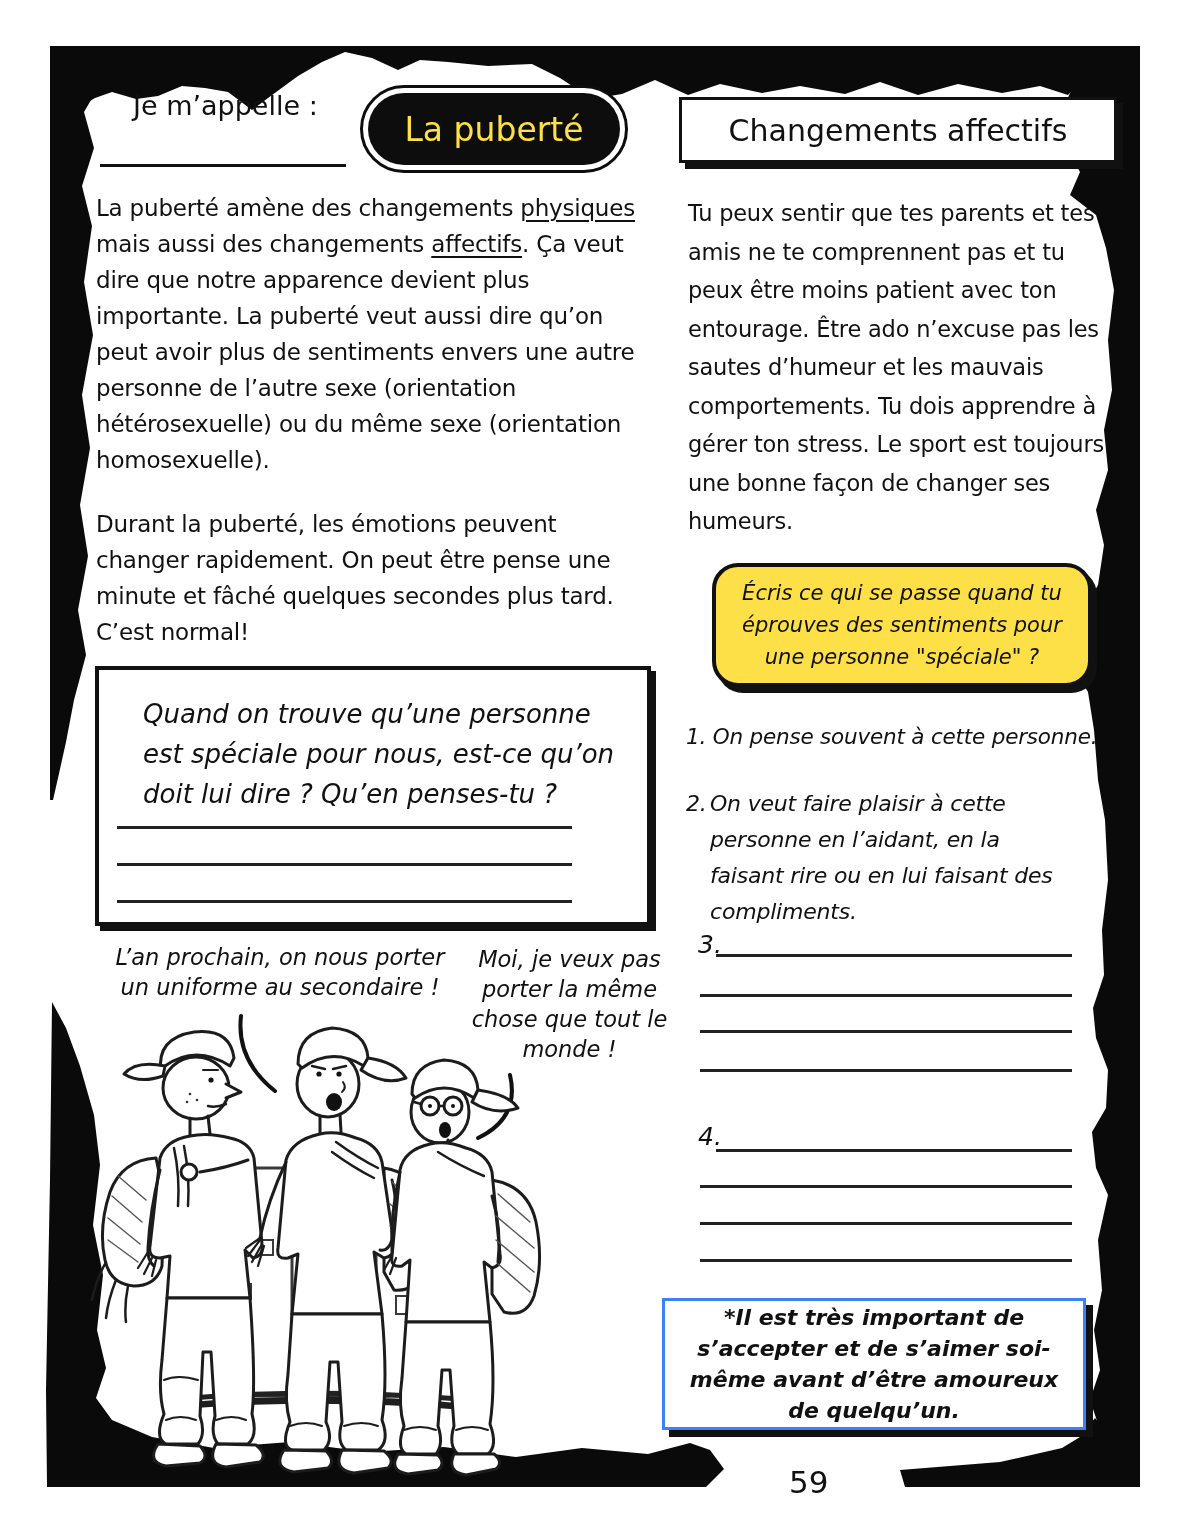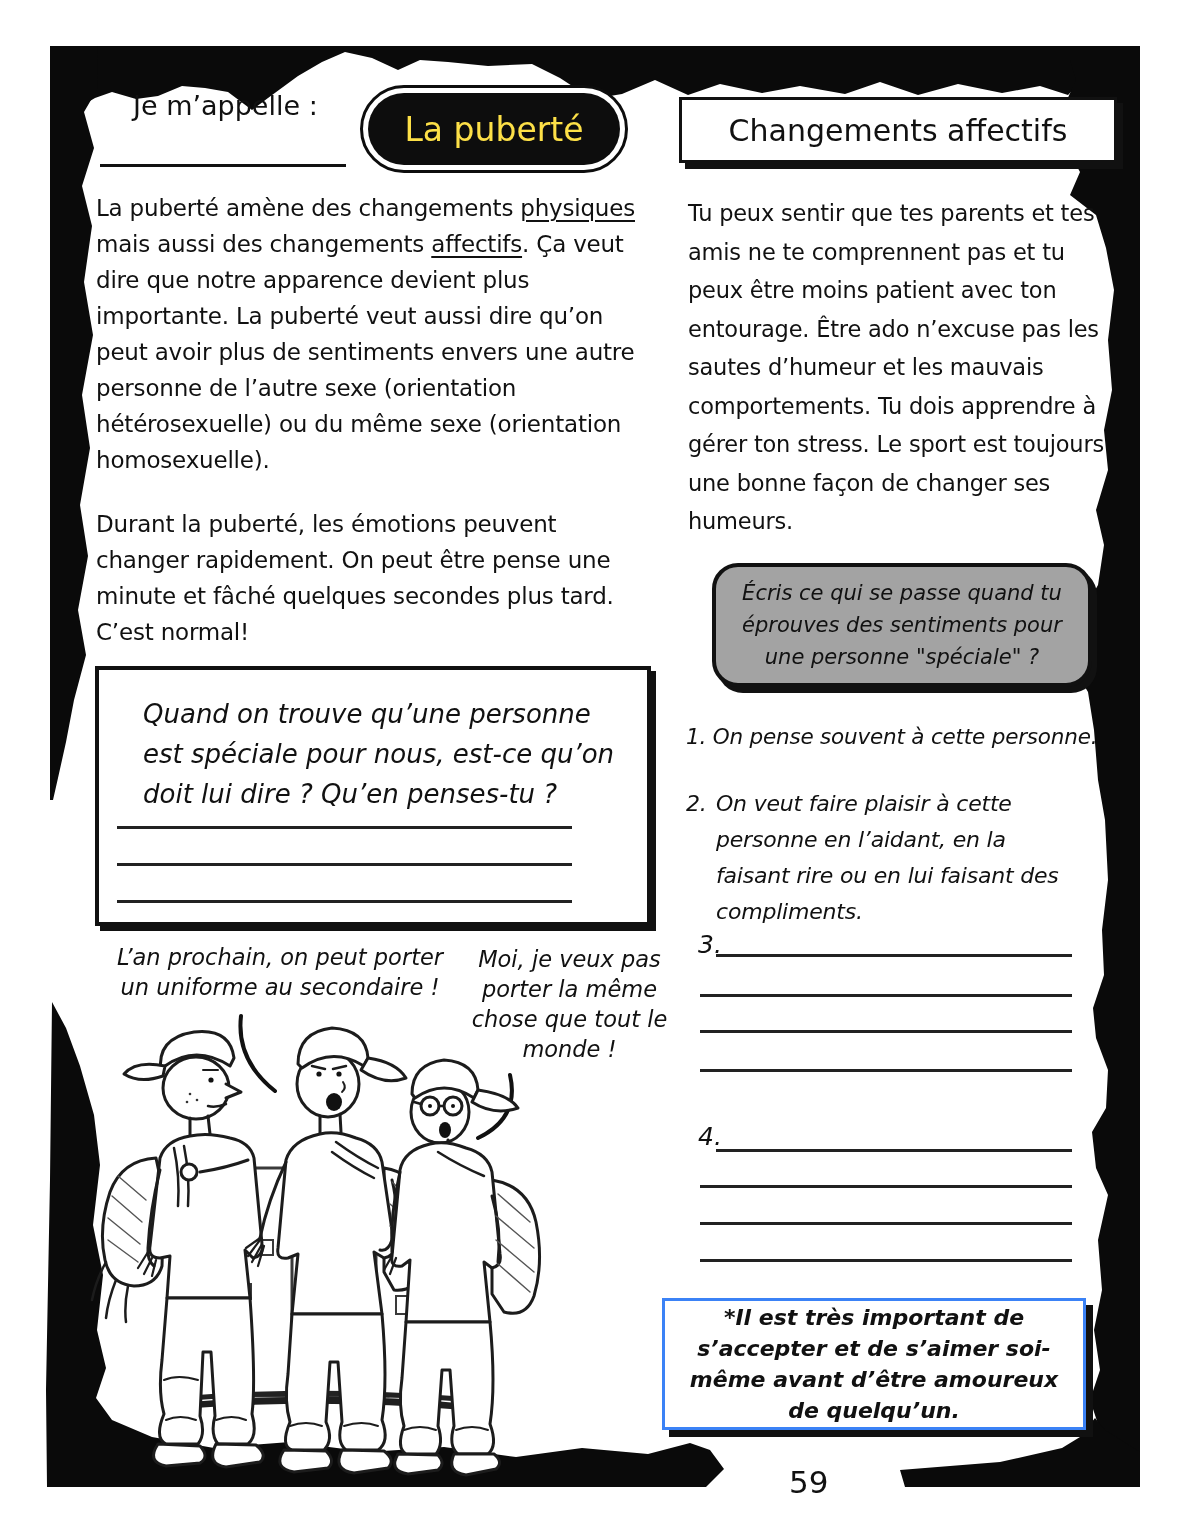--- a/index.html
+++ b/index.html
@@ -32,28 +32,28 @@
   .ql{position:absolute;left:18px;width:455px;}
   .ql1{top:156px;} .ql2{top:193px;} .ql3{top:230px;}
 
   .bubble{font-style:italic;font-size:22.5px;line-height:30px;text-align:center;}
   .bubble-left{left:105px;top:942px;width:350px;}
   .bubble-right{left:452px;top:944px;width:235px;}
 
   .rpara{left:688px;top:194px;width:425px;font-size:22.5px;line-height:38.5px;letter-spacing:-0.2px;}
 
   .prompt{left:712px;top:563px;width:380px;min-height:118px;border:4px solid #111;border-radius:26px;
-          background:#a3a3a3;box-shadow:5px 6px 0 #111;box-sizing:border-box;display:flex;align-items:center;
+          background:#fde047;box-shadow:5px 6px 0 #111;box-sizing:border-box;display:flex;align-items:center;
           justify-content:center;padding:10px 12px;font-style:italic;font-size:21px;line-height:32px;text-align:center;}
 
   .item{font-style:italic;letter-spacing:-0.2px;}
   .item1{left:686px;top:724px;width:440px;font-size:21.5px;}
   .item2{left:686px;top:786px;width:382px;font-size:22px;line-height:36px;}
   .item2 .num{position:absolute;left:0;top:0;}
-  .item2 .txt{margin-left:30px;width:352px;}
+  .item2 .txt{margin-left:24px;width:352px;}
   .blk-num{font-size:25px;font-style:italic;}
   .n3{left:698px;top:930px;} .n4{left:698px;top:1122px;}
   .l3a{left:716px;top:954px;width:356px;} .l4a{left:716px;top:1149px;width:356px;}
   .l3b{left:700px;top:994px;width:372px;} .l3c{left:700px;top:1030px;width:372px;} .l3d{left:700px;top:1069px;width:372px;}
   .l4b{left:700px;top:1185px;width:372px;} .l4c{left:700px;top:1222px;width:372px;} .l4d{left:700px;top:1259px;width:372px;}
 
   .note-box{left:662px;top:1298px;width:424px;height:132px;border:3px solid #3b82f6;background:#fff;
             box-shadow:7px 7px 0 #111;box-sizing:border-box;display:flex;align-items:center;justify-content:center;
             padding:4px 12px;font-weight:bold;font-style:italic;font-size:22px;line-height:31px;text-align:center;}
 
@@ -97,21 +97,21 @@
 
   <div class="abs para para2 z2">Durant la puberté, les émotions peuvent changer rapidement. On peut être pense une minute et fâché quelques secondes plus tard. C’est normal!</div>
 
   <div class="abs qbox z2">
     <div class="qbox-text">Quand on trouve qu’une personne est spéciale pour nous, est-ce qu’on doit lui dire ? Qu’en penses-tu ?</div>
     <div class="answer-line ql ql1"></div>
     <div class="answer-line ql ql2"></div>
     <div class="answer-line ql ql3"></div>
   </div>
 
-  <div class="abs bubble bubble-left z3">L’an prochain, on peut porter un uniforme au secondaire !</div>
+  <div class="abs bubble bubble-left z3">L’an prochain, on nous porter un uniforme au secondaire !</div>
   <div class="abs bubble bubble-right z3">Moi, je veux pas porter la même chose que tout le monde !</div>
 
   <svg class="abs cartoon-svg z2" viewBox="0 0 640 480" xmlns="http://www.w3.org/2000/svg">
 
     <g fill="#ffffff" stroke="#3a3a3a" stroke-width="3">
       <rect x="188" y="168" width="66" height="228"></rect>
       <rect x="252" y="198" width="96" height="198"></rect>
       <rect x="336" y="182" width="58" height="214"></rect>
     </g>
     <g fill="none" stroke="#3a3a3a" stroke-width="2">

